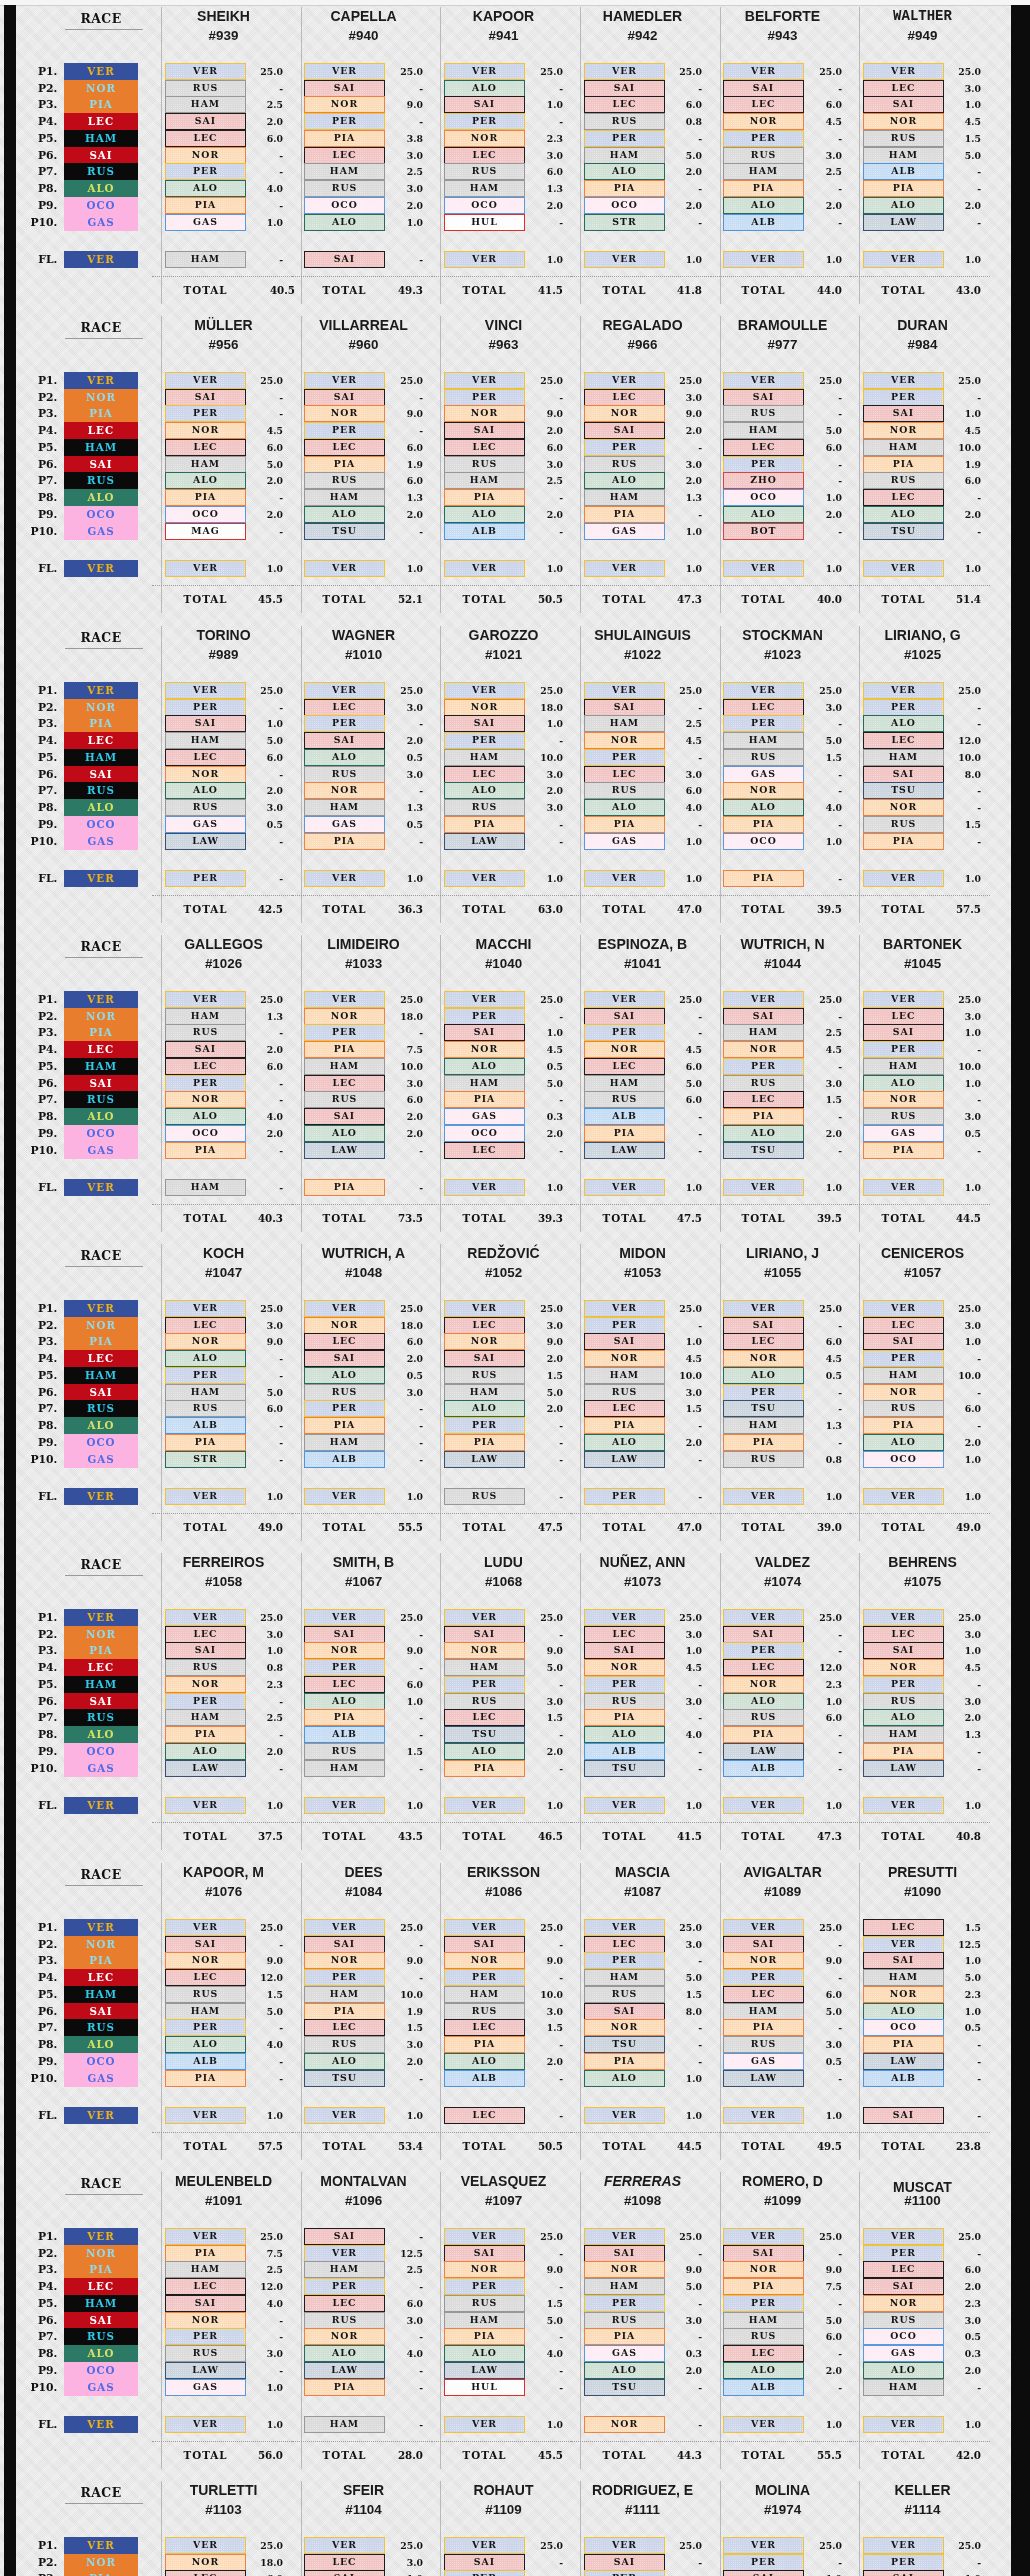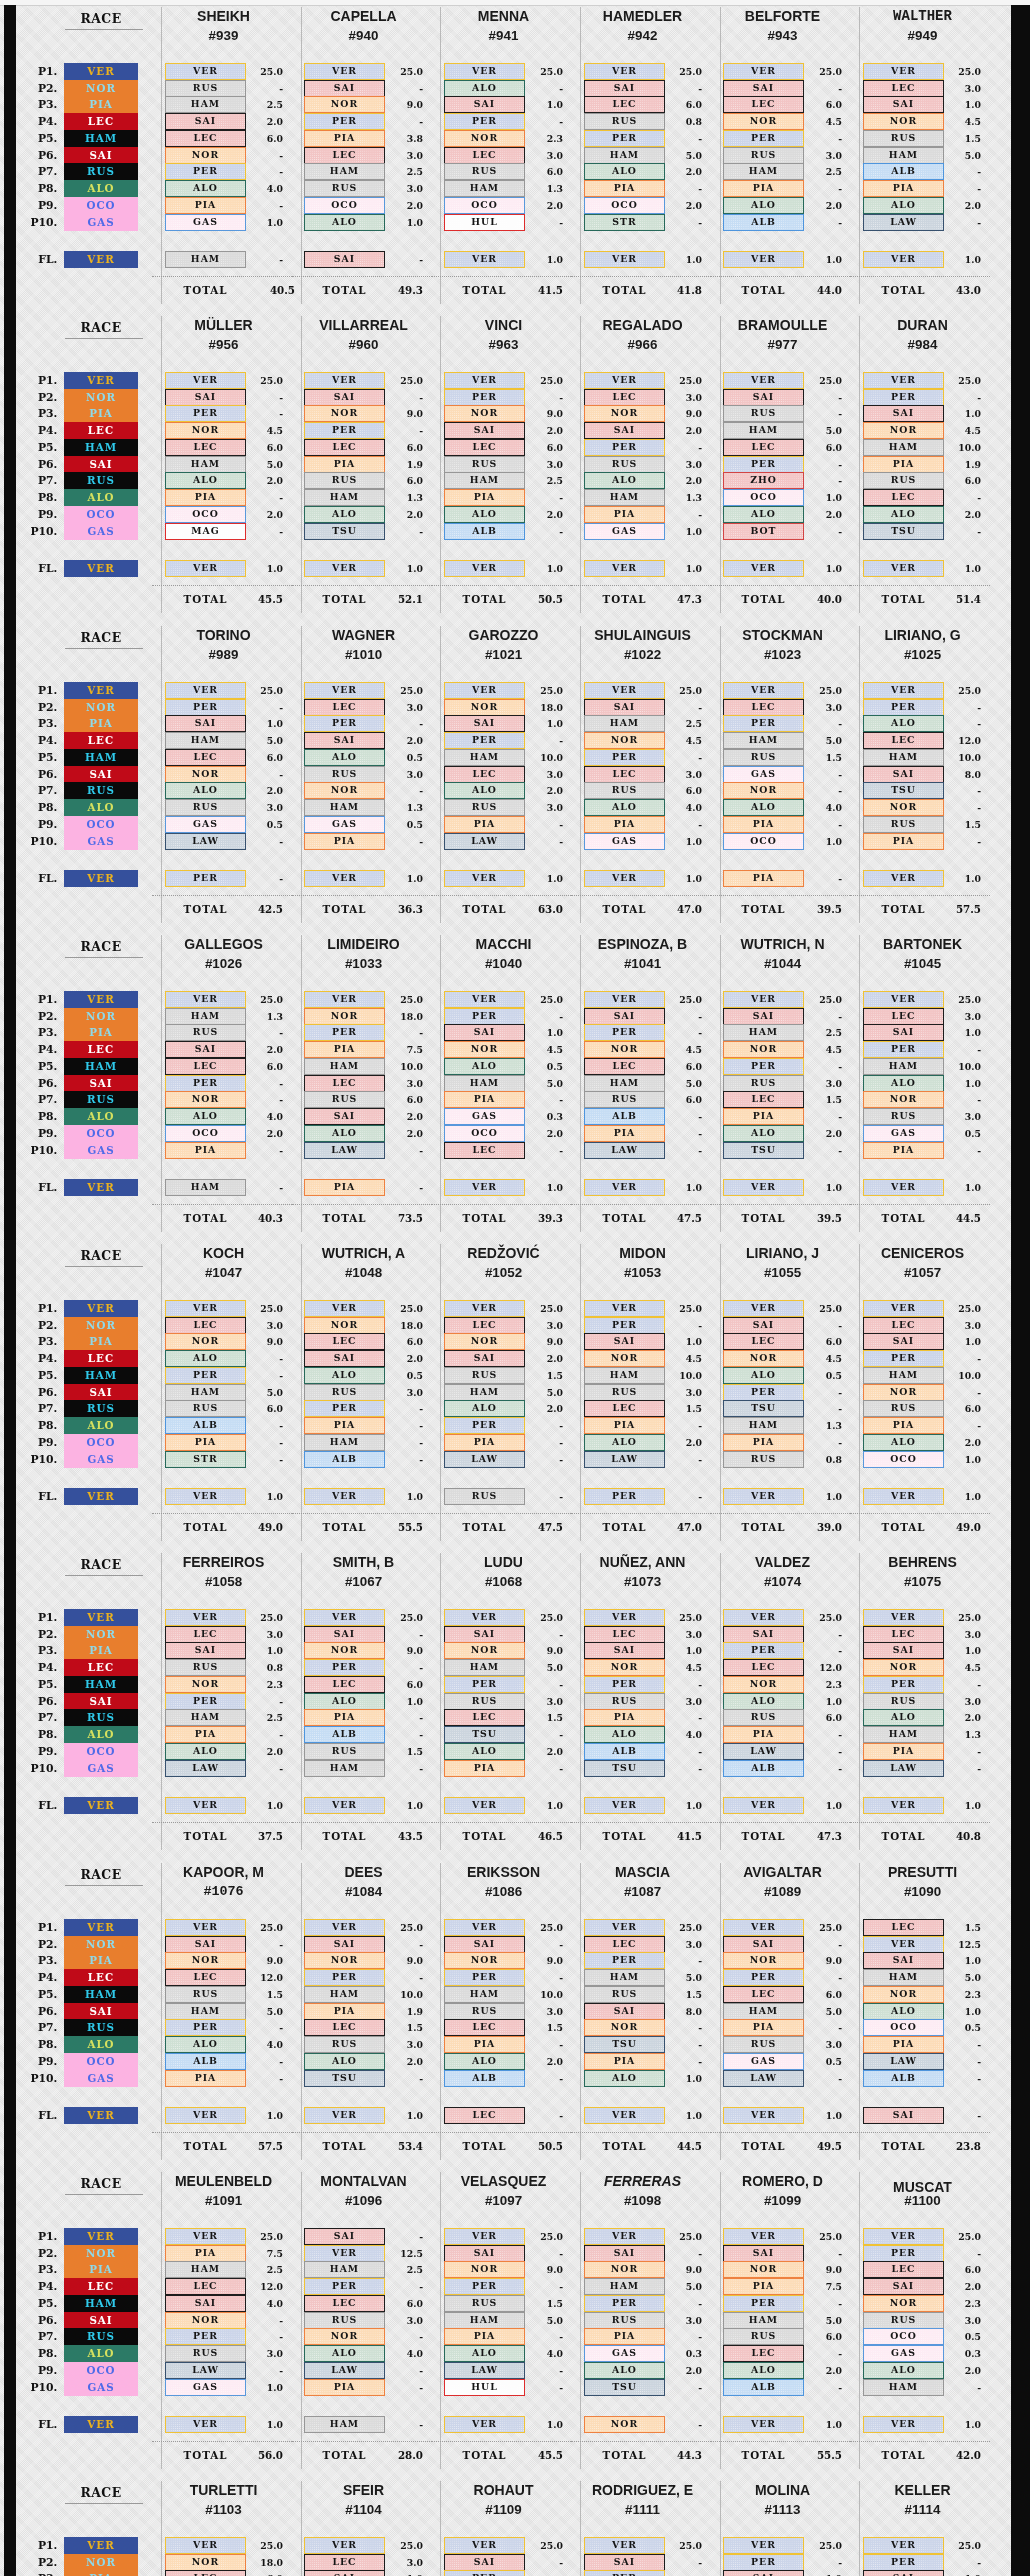--- a/index.html
+++ b/index.html
@@ -120,21 +120,21 @@
       <div class="abs pick-value" style="left: 387px; top: 180px; width: 36px; height: 17px; line-height: 17px;">3.0</div>
       <div class="abs pick-cell" style="left: 304px; top: 197px; width: 81px; height: 17px; line-height: 14.7px; background-color: rgb(253, 236, 244); border-color: rgb(88, 152, 220);">OCO</div>
       <div class="abs pick-value" style="left: 387px; top: 197px; width: 36px; height: 17px; line-height: 17px;">2.0</div>
       <div class="abs pick-cell" style="left: 304px; top: 214px; width: 81px; height: 17px; line-height: 14.7px; background-color: rgb(207, 224, 212); border-color: rgb(39, 105, 90);">ALO</div>
       <div class="abs pick-value" style="left: 387px; top: 214px; width: 36px; height: 17px; line-height: 17px;">1.0</div>
       <div class="abs pick-cell" style="left: 304px; top: 251px; width: 81px; height: 17px; line-height: 14.7px; background-color: rgb(242, 197, 197); border-color: rgb(29, 29, 29);">SAI</div>
       <div class="abs pick-value" style="left: 387px; top: 251px; width: 36px; height: 17px; line-height: 17px;">-</div>
       <div class="abs dotted-line" style="left: 292px; top: 276px; width: 140px;"></div>
       <div class="abs total-label" style="left: 304px; top: 283px; width: 81px; height: 15.5px; line-height: 15.5px;">TOTAL</div>
       <div class="abs total-value" style="left: 387px; top: 283px; width: 36px; height: 15.5px; line-height: 15.5px;">49.3</div>
-      <div class="abs player-name" style="left: 431px; top: 8.2px; width: 145px; height: 16.5px; line-height: 16.5px;">MENNA</div>
+      <div class="abs player-name" style="left: 431px; top: 8.2px; width: 145px; height: 16.5px; line-height: 16.5px;">KAPOOR</div>
       <div class="abs player-id" style="left: 431px; top: 28px; width: 145px; height: 15.5px; line-height: 15.5px;">#941</div>
       <div class="abs pick-cell" style="left: 444px; top: 63px; width: 81px; height: 17px; line-height: 14.7px; background-color: rgb(204, 213, 233); border-color: rgb(240, 194, 52);">VER</div>
       <div class="abs pick-value" style="left: 527px; top: 63px; width: 36px; height: 17px; line-height: 17px;">25.0</div>
       <div class="abs pick-cell" style="left: 444px; top: 80px; width: 81px; height: 17px; line-height: 14.7px; background-color: rgb(207, 224, 212); border-color: rgb(39, 105, 90);">ALO</div>
       <div class="abs pick-value" style="left: 527px; top: 80px; width: 36px; height: 17px; line-height: 17px;">-</div>
       <div class="abs pick-cell" style="left: 444px; top: 96px; width: 81px; height: 17px; line-height: 14.7px; background-color: rgb(242, 197, 197); border-color: rgb(29, 29, 29);">SAI</div>
       <div class="abs pick-value" style="left: 527px; top: 96px; width: 36px; height: 17px; line-height: 17px;">1.0</div>
       <div class="abs pick-cell" style="left: 444px; top: 113px; width: 81px; height: 17px; line-height: 14.7px; background-color: rgb(204, 213, 233); border-color: rgb(240, 194, 52);">PER</div>
       <div class="abs pick-value" style="left: 527px; top: 113px; width: 36px; height: 17px; line-height: 17px;">-</div>
       <div class="abs pick-cell" style="left: 444px; top: 130px; width: 81px; height: 17px; line-height: 14.7px; background-color: rgb(252, 220, 184); border-color: rgb(238, 129, 64);">NOR</div>
@@ -1231,21 +1231,21 @@
       <div class="abs race-cell" style="left: 64px; top: 214px; width: 74px; height: 17px; line-height: 17px; background: rgb(252, 179, 226); color: rgb(79, 107, 232);">GAS</div>
       <div class="abs pos-label" style="left: 9.3px; top: 251px; width: 48px; height: 17px; line-height: 17px;">FL.</div>
       <div class="abs race-cell" style="left: 64px; top: 251px; width: 74px; height: 17px; line-height: 17px; background: rgb(53, 80, 156); color: rgb(234, 177, 31);">VER</div>
       <div class="abs sep" style="left: 161px;"></div>
       <div class="abs sep" style="left: 301px;"></div>
       <div class="abs sep" style="left: 440px;"></div>
       <div class="abs sep" style="left: 580px;"></div>
       <div class="abs sep" style="left: 720px;"></div>
       <div class="abs sep" style="left: 859px;"></div>
       <div class="abs player-name" style="left: 151px; top: 8.2px; width: 145px; height: 16.5px; line-height: 16.5px;">KAPOOR, M</div>
-      <div class="abs player-id" style="left: 151px; top: 28px; width: 145px; height: 15.5px; line-height: 15.5px; font-family: Liberation Mono, monospace;">#1076</div>
+      <div class="abs player-id" style="left: 151px; top: 28px; width: 145px; height: 15.5px; line-height: 15.5px;">#1076</div>
       <div class="abs pick-cell" style="left: 165px; top: 63px; width: 81px; height: 17px; line-height: 14.7px; background-color: rgb(204, 213, 233); border-color: rgb(240, 194, 52);">VER</div>
       <div class="abs pick-value" style="left: 247px; top: 63px; width: 36px; height: 17px; line-height: 17px;">25.0</div>
       <div class="abs pick-cell" style="left: 165px; top: 80px; width: 81px; height: 17px; line-height: 14.7px; background-color: rgb(242, 197, 197); border-color: rgb(29, 29, 29);">SAI</div>
       <div class="abs pick-value" style="left: 247px; top: 80px; width: 36px; height: 17px; line-height: 17px;">-</div>
       <div class="abs pick-cell" style="left: 165px; top: 96px; width: 81px; height: 17px; line-height: 14.7px; background-color: rgb(252, 220, 184); border-color: rgb(238, 129, 64);">NOR</div>
       <div class="abs pick-value" style="left: 247px; top: 96px; width: 36px; height: 17px; line-height: 17px;">9.0</div>
       <div class="abs pick-cell" style="left: 165px; top: 113px; width: 81px; height: 17px; line-height: 14.7px; background-color: rgb(242, 197, 197); border-color: rgb(29, 29, 29);">LEC</div>
       <div class="abs pick-value" style="left: 247px; top: 113px; width: 36px; height: 17px; line-height: 17px;">12.0</div>
       <div class="abs pick-cell" style="left: 165px; top: 130px; width: 81px; height: 17px; line-height: 14.7px; background-color: rgb(219, 219, 219); border-color: rgb(151, 151, 151);">RUS</div>
       <div class="abs pick-value" style="left: 247px; top: 130px; width: 36px; height: 17px; line-height: 17px;">1.5</div>
@@ -1635,21 +1635,21 @@
       <div class="abs pick-value" style="left: 527px; top: 96px; width: 36px; height: 17px; line-height: 17px;">-</div>
       <div class="abs player-name" style="left: 570px; top: 8.2px; width: 145px; height: 16.5px; line-height: 16.5px;">RODRIGUEZ, E</div>
       <div class="abs player-id" style="left: 570px; top: 28px; width: 145px; height: 15.5px; line-height: 15.5px;">#1111</div>
       <div class="abs pick-cell" style="left: 584px; top: 63px; width: 81px; height: 17px; line-height: 14.7px; background-color: rgb(204, 213, 233); border-color: rgb(240, 194, 52);">VER</div>
       <div class="abs pick-value" style="left: 666px; top: 63px; width: 36px; height: 17px; line-height: 17px;">25.0</div>
       <div class="abs pick-cell" style="left: 584px; top: 80px; width: 81px; height: 17px; line-height: 14.7px; background-color: rgb(242, 197, 197); border-color: rgb(29, 29, 29);">SAI</div>
       <div class="abs pick-value" style="left: 666px; top: 80px; width: 36px; height: 17px; line-height: 17px;">-</div>
       <div class="abs pick-cell" style="left: 584px; top: 96px; width: 81px; height: 17px; line-height: 14.7px; background-color: rgb(204, 213, 233); border-color: rgb(240, 194, 52);">PER</div>
       <div class="abs pick-value" style="left: 666px; top: 96px; width: 36px; height: 17px; line-height: 17px;">-</div>
       <div class="abs player-name" style="left: 710px; top: 8.2px; width: 145px; height: 16.5px; line-height: 16.5px;">MOLINA</div>
-      <div class="abs player-id" style="left: 710px; top: 28px; width: 145px; height: 15.5px; line-height: 15.5px;">#1113</div>
+      <div class="abs player-id" style="left: 710px; top: 28px; width: 145px; height: 15.5px; line-height: 15.5px;">#1974</div>
       <div class="abs pick-cell" style="left: 723px; top: 63px; width: 81px; height: 17px; line-height: 14.7px; background-color: rgb(204, 213, 233); border-color: rgb(240, 194, 52);">VER</div>
       <div class="abs pick-value" style="left: 806px; top: 63px; width: 36px; height: 17px; line-height: 17px;">25.0</div>
       <div class="abs pick-cell" style="left: 723px; top: 80px; width: 81px; height: 17px; line-height: 14.7px; background-color: rgb(204, 213, 233); border-color: rgb(240, 194, 52);">PER</div>
       <div class="abs pick-value" style="left: 806px; top: 80px; width: 36px; height: 17px; line-height: 17px;">-</div>
       <div class="abs pick-cell" style="left: 723px; top: 96px; width: 81px; height: 17px; line-height: 14.7px; background-color: rgb(242, 197, 197); border-color: rgb(29, 29, 29);">SAI</div>
       <div class="abs pick-value" style="left: 806px; top: 96px; width: 36px; height: 17px; line-height: 17px;">1.0</div>
       <div class="abs player-name" style="left: 850px; top: 8.2px; width: 145px; height: 16.5px; line-height: 16.5px;">KELLER</div>
       <div class="abs player-id" style="left: 850px; top: 28px; width: 145px; height: 15.5px; line-height: 15.5px;">#1114</div>
       <div class="abs pick-cell" style="left: 863px; top: 63px; width: 81px; height: 17px; line-height: 14.7px; background-color: rgb(204, 213, 233); border-color: rgb(240, 194, 52);">VER</div>
       <div class="abs pick-value" style="left: 945px; top: 63px; width: 36px; height: 17px; line-height: 17px;">25.0</div>

